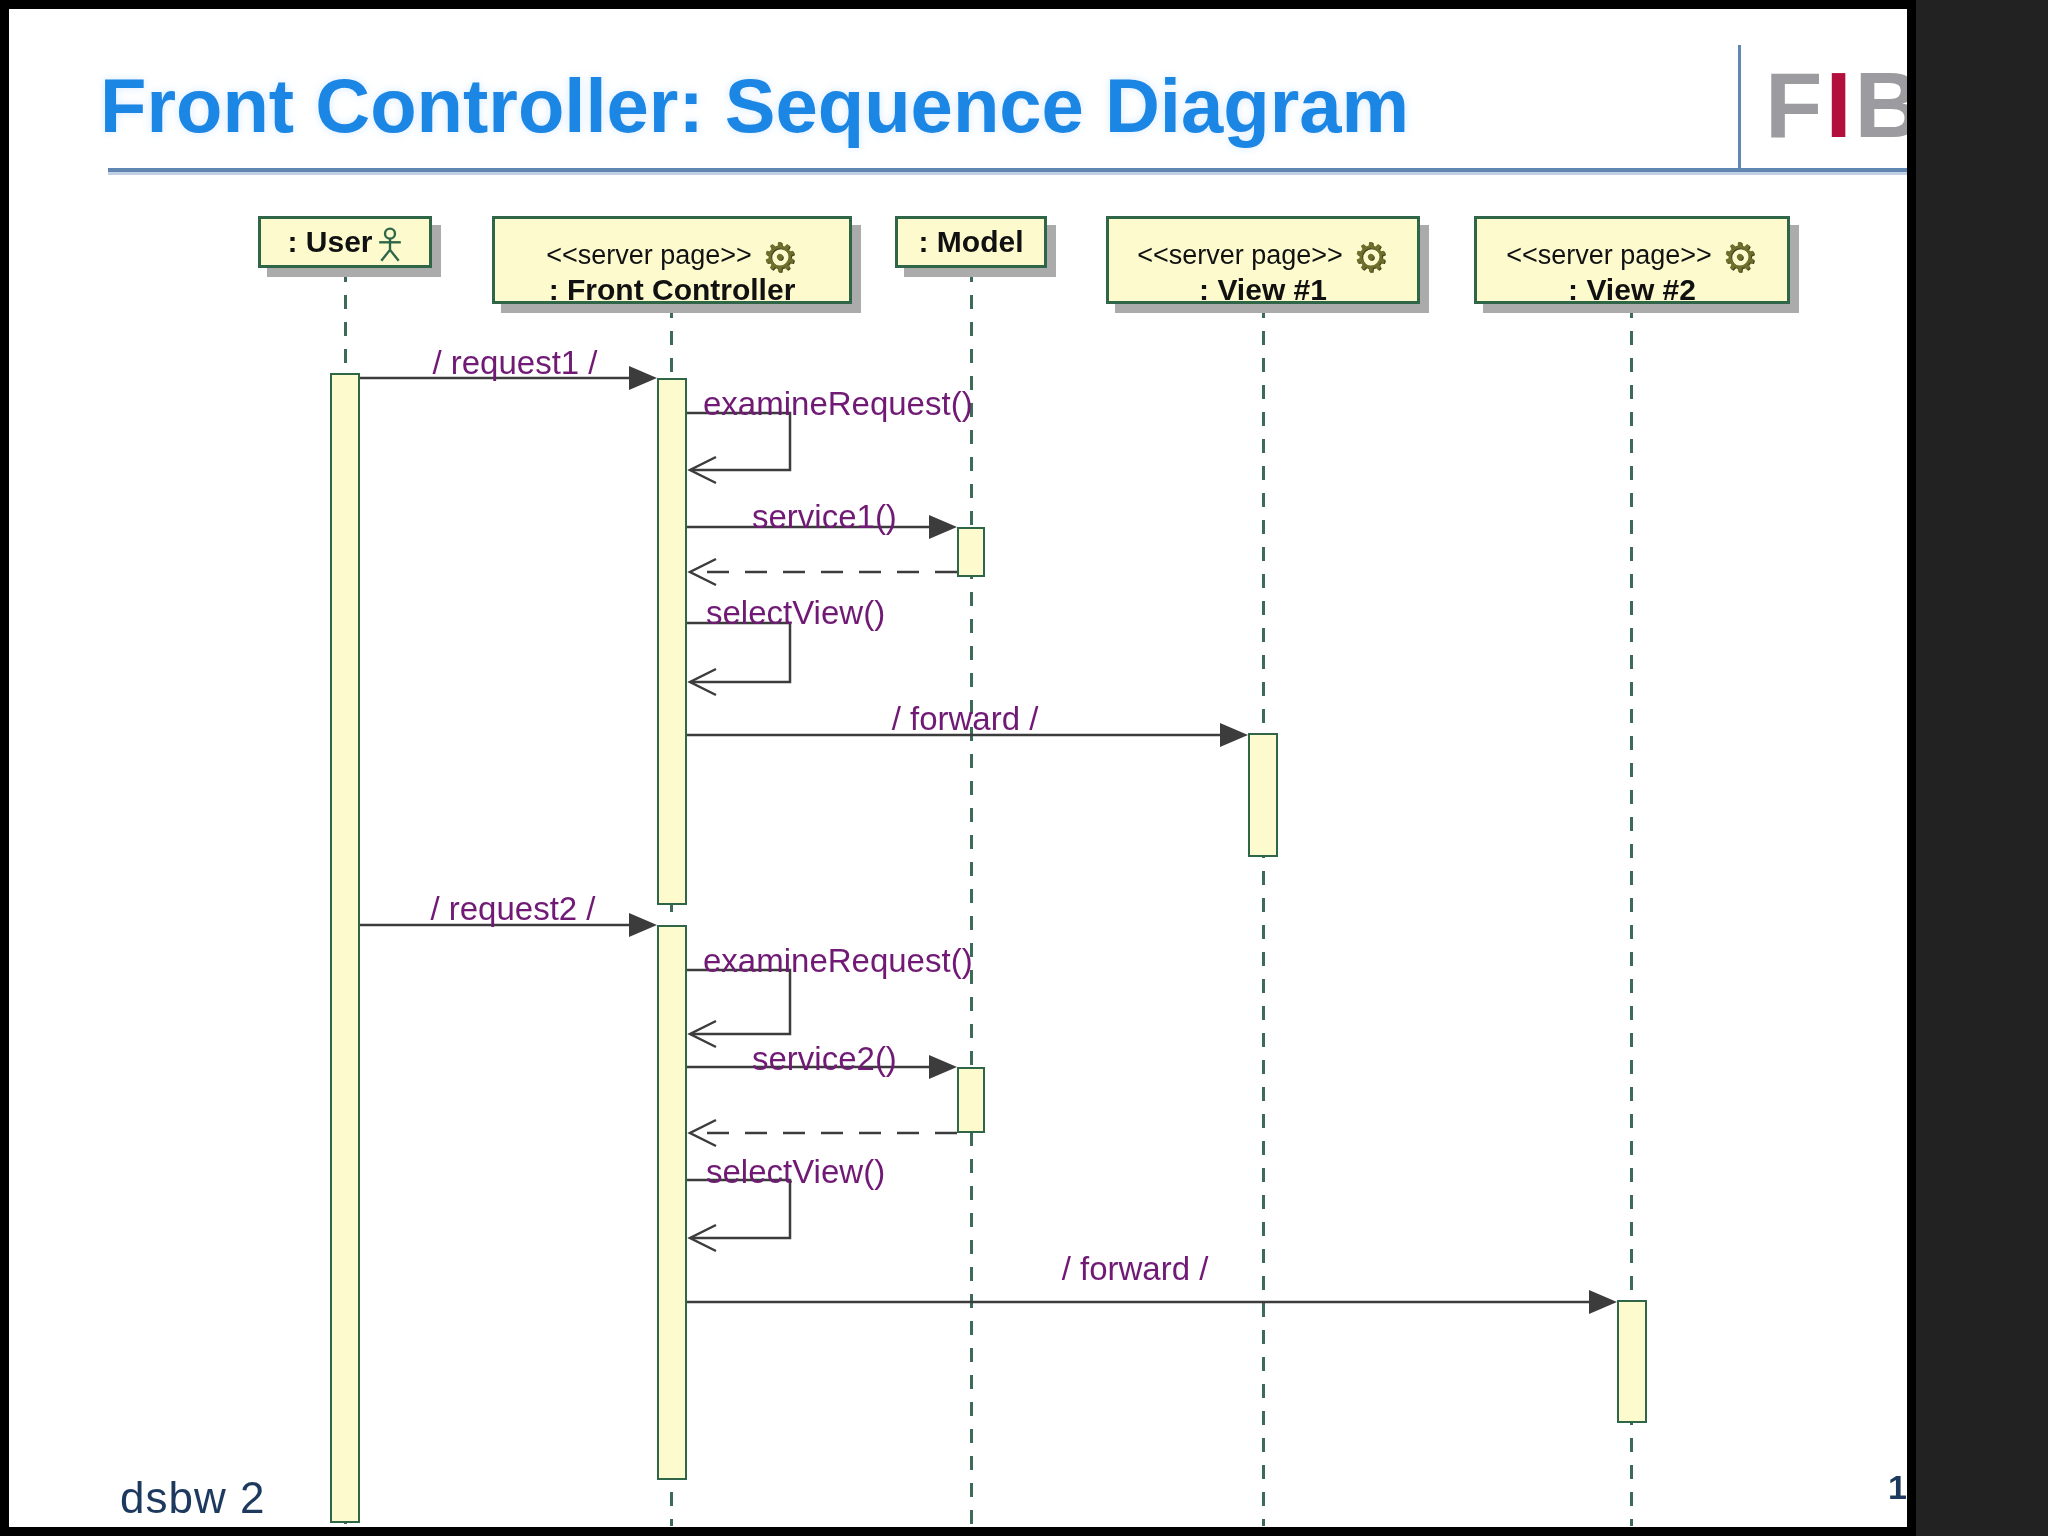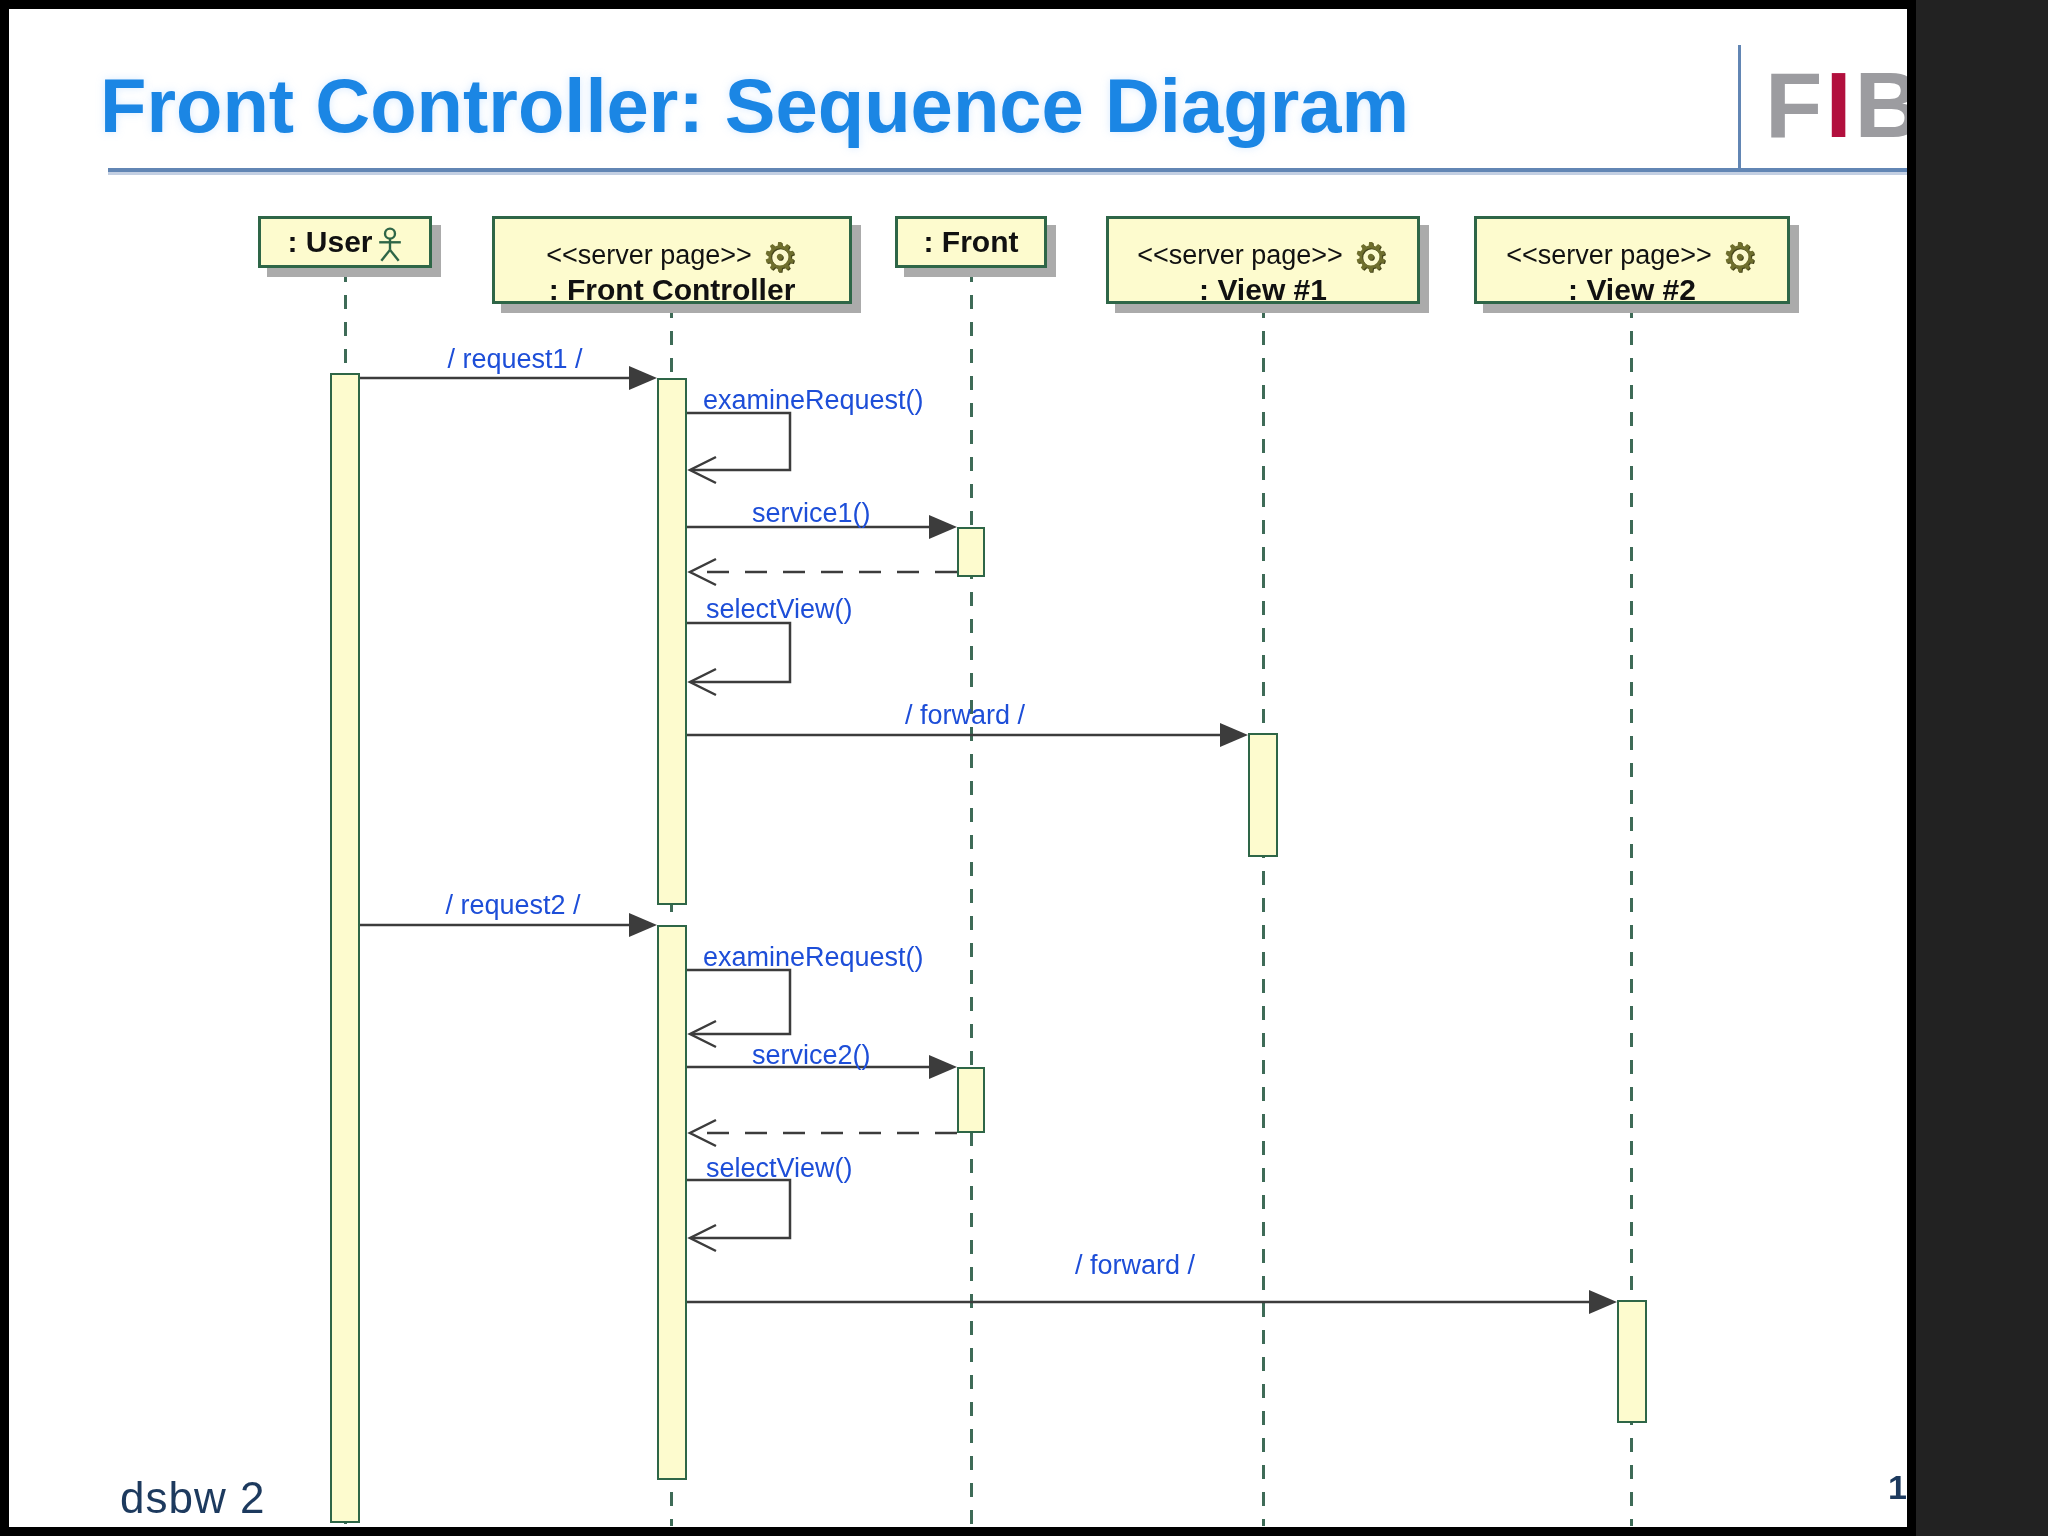--- a/index.html
+++ b/index.html
@@ -54,21 +54,21 @@
     box-sizing:border-box; z-index:2;}
 
   
   svg.arrows{position:absolute; left:0; top:0; z-index:3;}
   .msg-line{stroke:var(--arrow-gray); stroke-width:2.5; fill:none;}
   .msg-line.dashed{stroke-dasharray:22 16;}
   .msg-head{fill:var(--arrow-gray); stroke:none;}
   .msg-open{stroke:var(--arrow-gray); stroke-width:2.5; fill:none;}
 
   
-  .msg-label{position:absolute; font-size:27px; color:#1d4ed8; white-space:nowrap; z-index:4;}
+  .msg-label{position:absolute; font-size:33px; color:#701a75; white-space:nowrap; z-index:4;}
   .msg-label.centered{transform:translateX(-50%);}
 
   
   .footer-left{position:absolute; left:120px; top:1473px; font-size:44px;
     color:var(--footer-navy); z-index:5; letter-spacing:1px;}
   .page-number{position:absolute; left:1888px; top:1468px; font-size:34px; font-weight:bold;
     color:var(--footer-navy); z-index:5;}
 </style>
 </head>
 <body>
@@ -105,21 +105,21 @@
 
   <div class="ll-box" style="left:492px; top:216px; width:360px; height:88px;">
     <div class="ll-stereo-row">
       <span>&lt;&lt;server page&gt;&gt;</span>
       <span class="gear">⚙</span>
     </div>
     <div class="ll-name-row">: Front Controller</div>
   </div>
 
   <div class="ll-box" style="left:895px; top:216px; width:152px; height:52px;">
-    <div class="ll-name-row">: Front</div>
+    <div class="ll-name-row">: Model</div>
   </div>
 
   <div class="ll-box" style="left:1106px; top:216px; width:314px; height:88px;">
     <div class="ll-stereo-row">
       <span>&lt;&lt;server page&gt;&gt;</span>
       <span class="gear">⚙</span>
     </div>
     <div class="ll-name-row">: View #1</div>
   </div>
 

